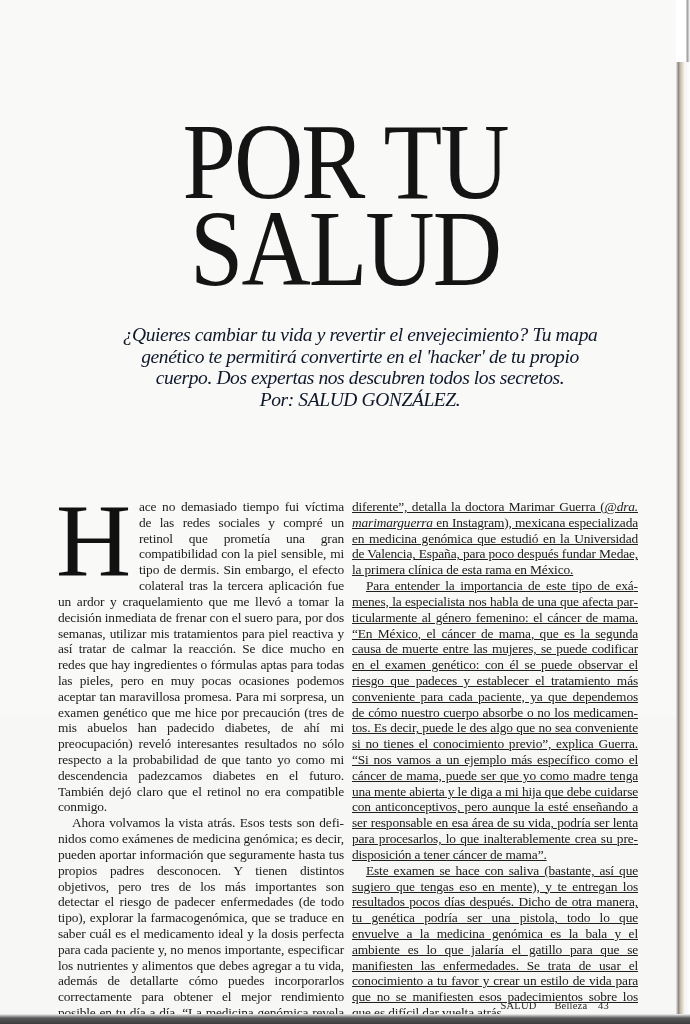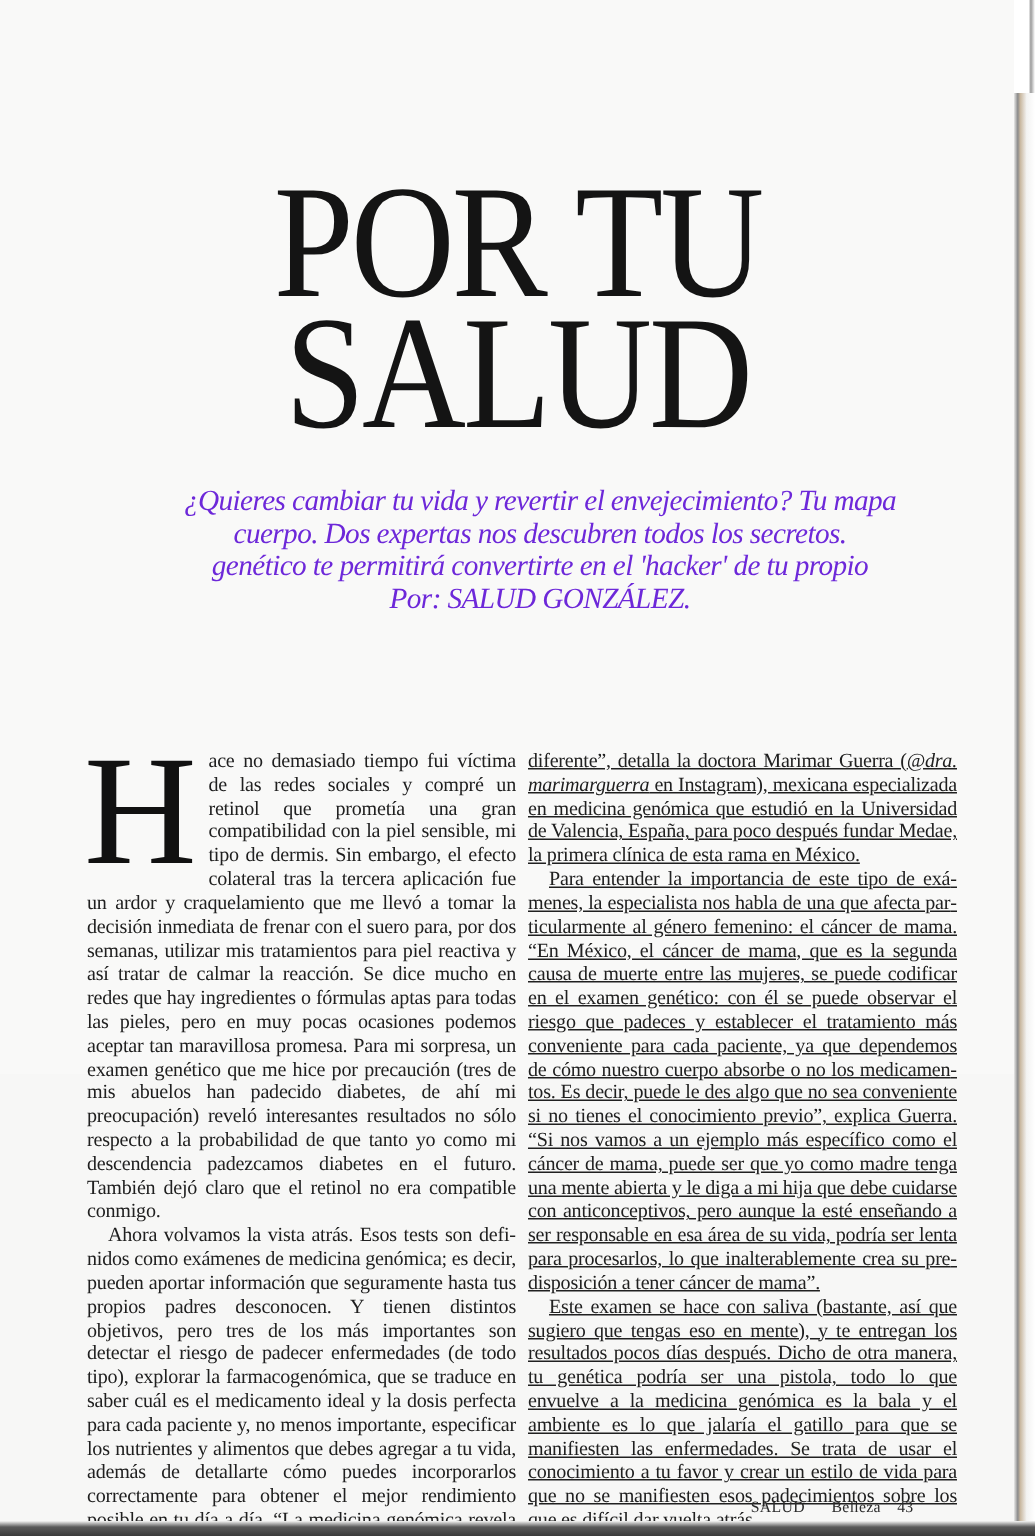--- a/index.html
+++ b/index.html
@@ -33,21 +33,21 @@
       font-weight: normal;
       font-size: 96px; line-height: 78px; letter-spacing: -2px;
       color: #141414; margin: 0;
       transform: scaleY(1.12); transform-origin: top center;
     }
     .title span { display: block; }
     .title .line2 { margin-top: 0px; }
     .dek {
       position: absolute; left: 120px; width: 480px; top: 324px;
       text-align: center; font-style: italic;
-      font-size: 19.5px; line-height: 21.5px; color: #6d28d9;
+      font-size: 19.5px; line-height: 21.5px; color: #0f172a;
       letter-spacing: -0.4px;
     }
     .dek p { margin: 0; }
     .col {
       position: absolute; top: 499px; width: 286px;
       font-size: 13.4px; line-height: 15.82px;
       text-align: justify; color: #202020;
       letter-spacing: -0.15px;
       hyphens: manual;
     }
@@ -75,22 +75,22 @@
 
 <div class="page">
 
   <h1 class="title">
     <span class="line1">POR TU</span>
     <span class="line2">SALUD</span>
   </h1>
 
   <div class="dek">
     <p>¿Quieres cambiar tu vida y revertir el envejecimiento? Tu mapa</p>
+    <p>genético te permitirá convertirte en el 'hacker' de tu propio</p>
     <p>cuerpo. Dos expertas nos descubren todos los secretos.</p>
-    <p>genético te permitirá convertirte en el 'hacker' de tu propio</p>
     <p>Por: SALUD GONZÁLEZ.</p>
   </div>
 
   <div class="col col-left">
     <p class="first"><span class="dropcap">H</span><span>ace no demasiado tiempo fui víctima de las redes sociales y compré un retinol que prometía una gran compatibilidad con la piel sensible, mi tipo de dermis. Sin embargo, el efecto colateral tras la tercera aplicación fue un ardor y craquelamiento que me llevó a tomar la decisión inmediata de frenar con el sue­ro para, por dos semanas, utilizar mis tratamientos para piel reactiva y así tratar de calmar la reacción. Se dice mucho en redes que hay ingredientes o fórmulas aptas para todas las pieles, pero en muy pocas ocasiones pode­mos aceptar tan maravillosa promesa. Para mi sorpresa, un examen genético que me hice por precaución (tres de mis abuelos han padecido diabetes, de ahí mi preocupa­ción) reveló interesantes resultados no sólo respecto a la probabilidad de que tanto yo como mi descendencia padezcamos diabetes en el futuro. También dejó claro que el retinol no era compatible conmigo.</span></p>
     <p>Ahora volvamos la vista atrás. Esos tests son defi­nidos como exámenes de medicina genómica; es decir, pueden aportar información que seguramente hasta tus propios padres desconocen. Y tienen distintos objetivos, pero tres de los más importantes son detectar el riesgo de padecer enfermedades (de todo tipo), explorar la far­macogenómica, que se traduce en saber cuál es el medi­camento ideal y la dosis perfecta para cada paciente y, no menos importante, especificar los nutrientes y alimentos que debes agregar a tu vida, además de detallarte cómo puedes incorporarlos correctamente para obtener el mejor rendimiento posible en tu día a día. “La medicina genómi­ca revela que no todos somos iguales. Nos recuerda que somos individuos y que cada persona es completamente</p>
   </div>
 
   <div class="col col-right">
     <p class="cont"><span>diferente”, detalla la doctora Marimar Guerra (</span><em class="handle">@dra. marimarguerra</em><span> en Instagram), mexicana especializada en medicina genómica que estudió en la Universidad de Valencia, España, para poco después fundar Medae, la primera clínica de esta rama en México.</span></p>

